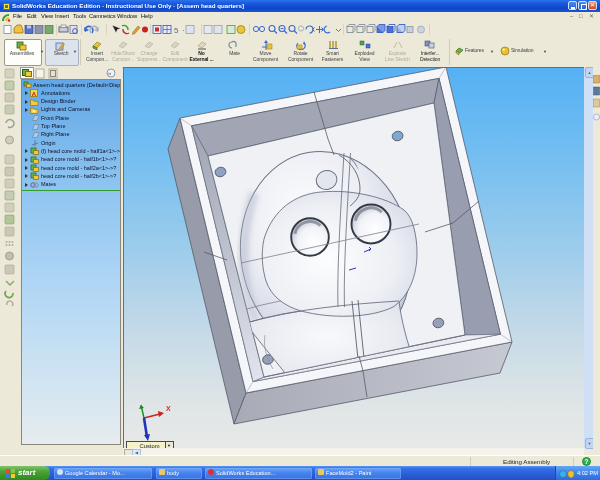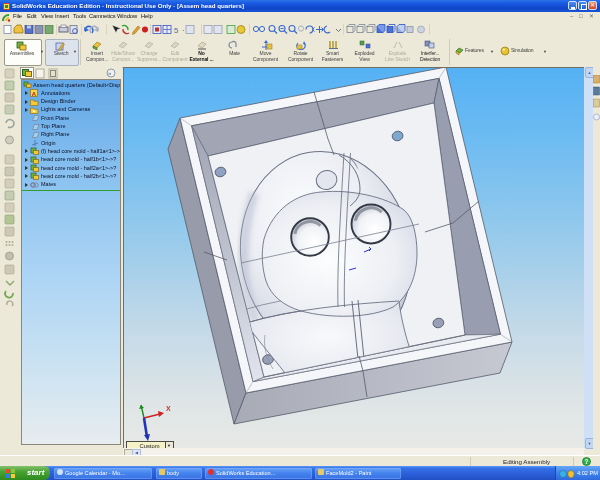--- a/index.html
+++ b/index.html
@@ -548,21 +548,21 @@
   <div id="taskbar" class="abs">
     <div class="abs" id="startbtn" style="left:0;top:0;width:50px;height:14px;border-radius:0 6px 6px 0;
       background:linear-gradient(180deg,#84c16c 0%,#48a234 40%,#2f8b1e 100%);
       color:#fff;font-weight:bold;font-style:italic;font-size:8px;line-height:13px;">
       <svg style="position:absolute;left:6px;top:3px" width="9" height="9">
           <rect x="0" y="0" width="4" height="4" fill="#e84a2a"></rect>
           <rect x="5" y="0" width="4" height="4" fill="#8ac83a"></rect>
           <rect x="0" y="5" width="4" height="4" fill="#3a78e8"></rect>
           <rect x="5" y="5" width="4" height="4" fill="#f8c838"></rect>
         </svg>
-      <span style="margin-left:27px">start</span></div>
+      <span style="margin-left:18px">start</span></div>
     <div class="task" style="left:54px;width:98px;"><span class="ic" style="background:#cfe2f8;border-radius:50%"></span>Google Calendar - Mo...</div>
     <div class="task" style="left:156px;width:46px;"><span class="ic" style="background:#e8c860"></span>body</div>
     <div class="task" style="left:205px;width:107px;"><span class="ic" style="background:#e03030;border-radius:50%"></span>SolidWorks Education...</div>
     <div class="task" style="left:315px;width:86px;"><span class="ic" style="background:#e8c860"></span>FaceMold2 - Paint</div>
     <div class="abs" style="left:555px;top:0;width:45px;height:14px;
       background:linear-gradient(180deg,#66a7f4 0%,#3f84ec 50%,#2f6add 100%);
       border-left:1px solid #1c46b8;color:#fff;font-size:5.6px;line-height:14px;">
       <svg style="position:absolute;left:3px;top:3.5px" width="16" height="8">
           <circle cx="4" cy="4" r="3.5" fill="#3ab0e8" stroke="#1a6a9a" stroke-width="0.5"></circle>
           <path d="M12 0.5 l3 1.5 v2.5 c0 2 -1.5 3 -3 3.5 c-1.5 -0.5 -3 -1.5 -3 -3.5 v-2.5 z" fill="#f0c030" stroke="#907010" stroke-width="0.5"></path>

